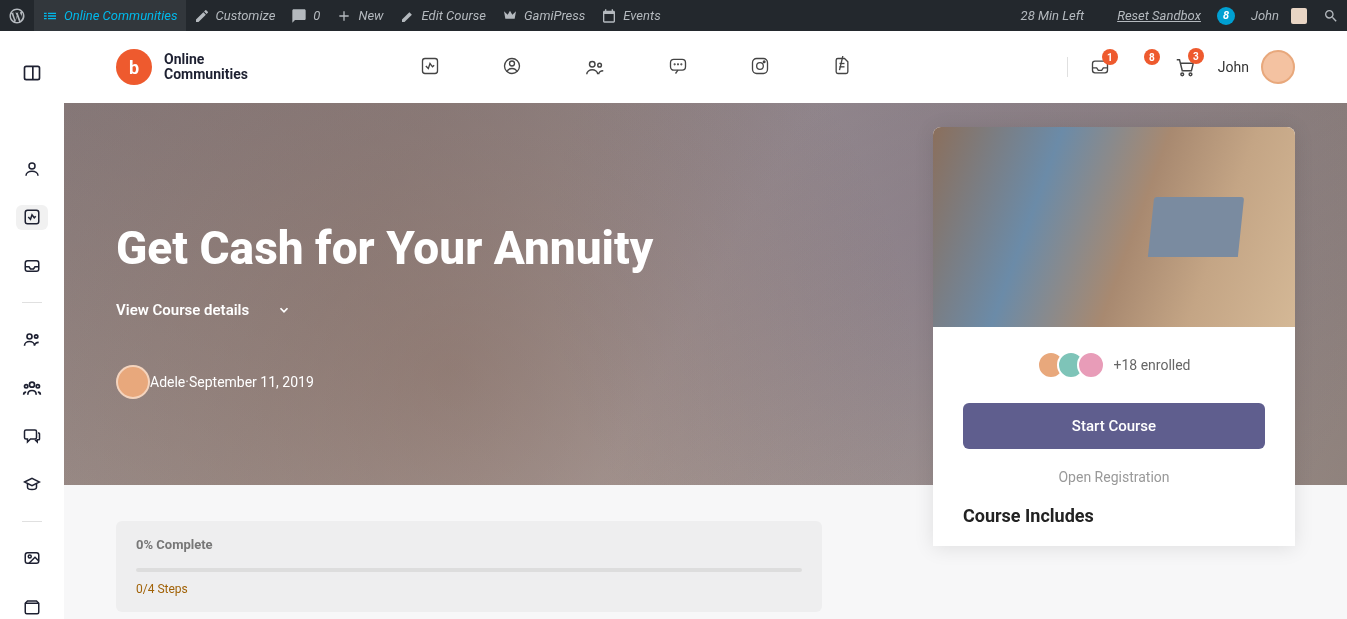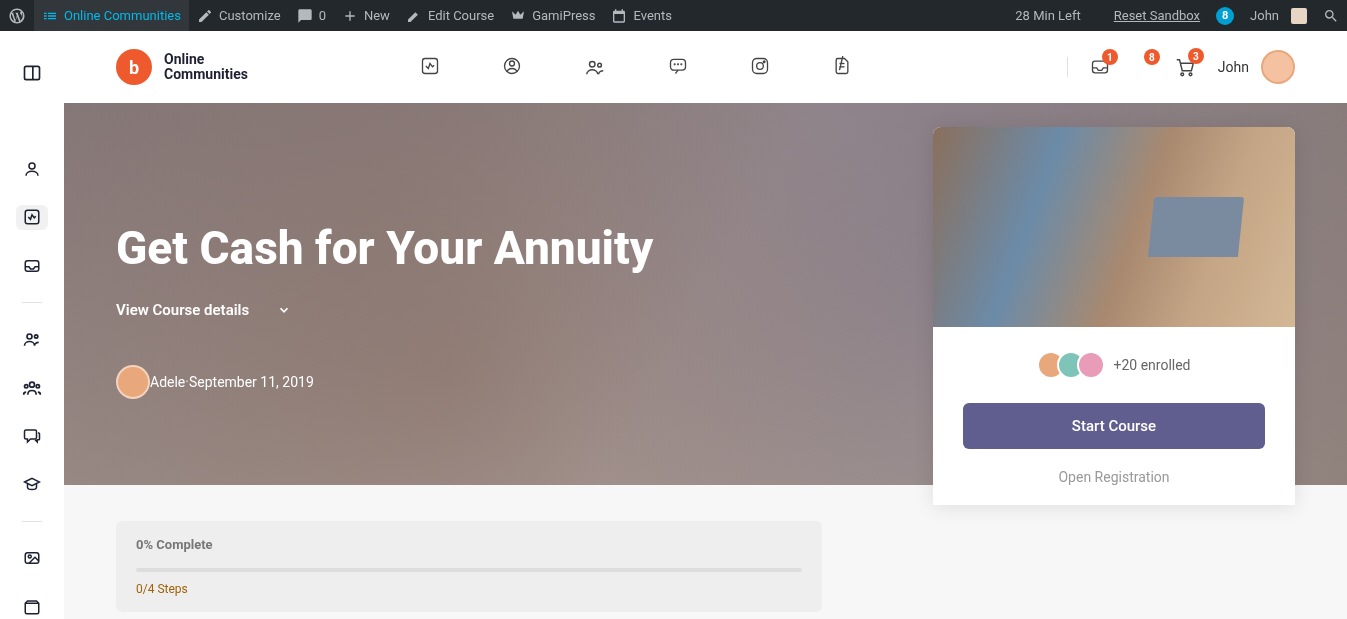--- a/index.html
+++ b/index.html
@@ -1,20 +1,20 @@
 <!DOCTYPE html>
 <html><head>
 <meta charset="utf-8">
 <style>
 * { margin:0; padding:0; box-sizing:border-box; font-family:-apple-system,BlinkMacSystemFont,"Segoe UI",Roboto,sans-serif; }
 body { width:1347px; height:619px; overflow:hidden; background:#f5f5f5; }
 
 
 .admin-bar { height:31px; background:#23282d; color:#b4b9be; display:flex; align-items:center; font-size:13px; justify-content:space-between; }
-.admin-left, .admin-right { display:flex; align-items:center; height:100%; }
+.admin-left, .admin-right { display:flex; align-items:center; height:100%;font-style:italic; }
 .admin-item { display:flex; align-items:center; gap:6px; padding:0 8px; height:100%; cursor:pointer; }
 .admin-item.active { background:#32373c; color:#00b9eb; }
 .admin-item svg { fill:currentColor; }
 .admin-right .underline { text-decoration:underline;padding-left:17px; }
 .admin-badge-8 { width:18px; height:18px; border-radius:50%; background:#00a0d2; color:#fff; display:flex; align-items:center; justify-content:center; font-size:11px; font-weight:bold; }
 .admin-avatar { width:16px; height:16px; background:#e8d5c4; border-radius:2px; margin-left:6px; }
 
 
 .left-rail { position:absolute; left:0; top:31px; width:64px; height:calc(100% - 31px); background:#fff; display:flex; flex-direction:column; align-items:center; padding-top:30px; gap:24px; z-index:5; }
 .rail-item { width:32px; height:32px; display:flex; align-items:center; justify-content:center; cursor:pointer; color:#1e2132; }
@@ -330,19 +330,20 @@
   </div>
 
   <div class="side-card">
     <div class="side-img"></div>
     <div class="enrolled">
       <div class="en-avs">
         <div class="en-av"></div>
         <div class="en-av"></div>
         <div class="en-av"></div>
       </div>
-      <span>+20 enrolled</span>
+      <span>+18 enrolled</span>
     </div>
     <button class="start-btn">Start Course</button>
     <div class="open-reg">Open Registration</div>
+    <h3 class="includes-h">Course Includes</h3>
   </div>
 
 </div>
 
 </body></html>

